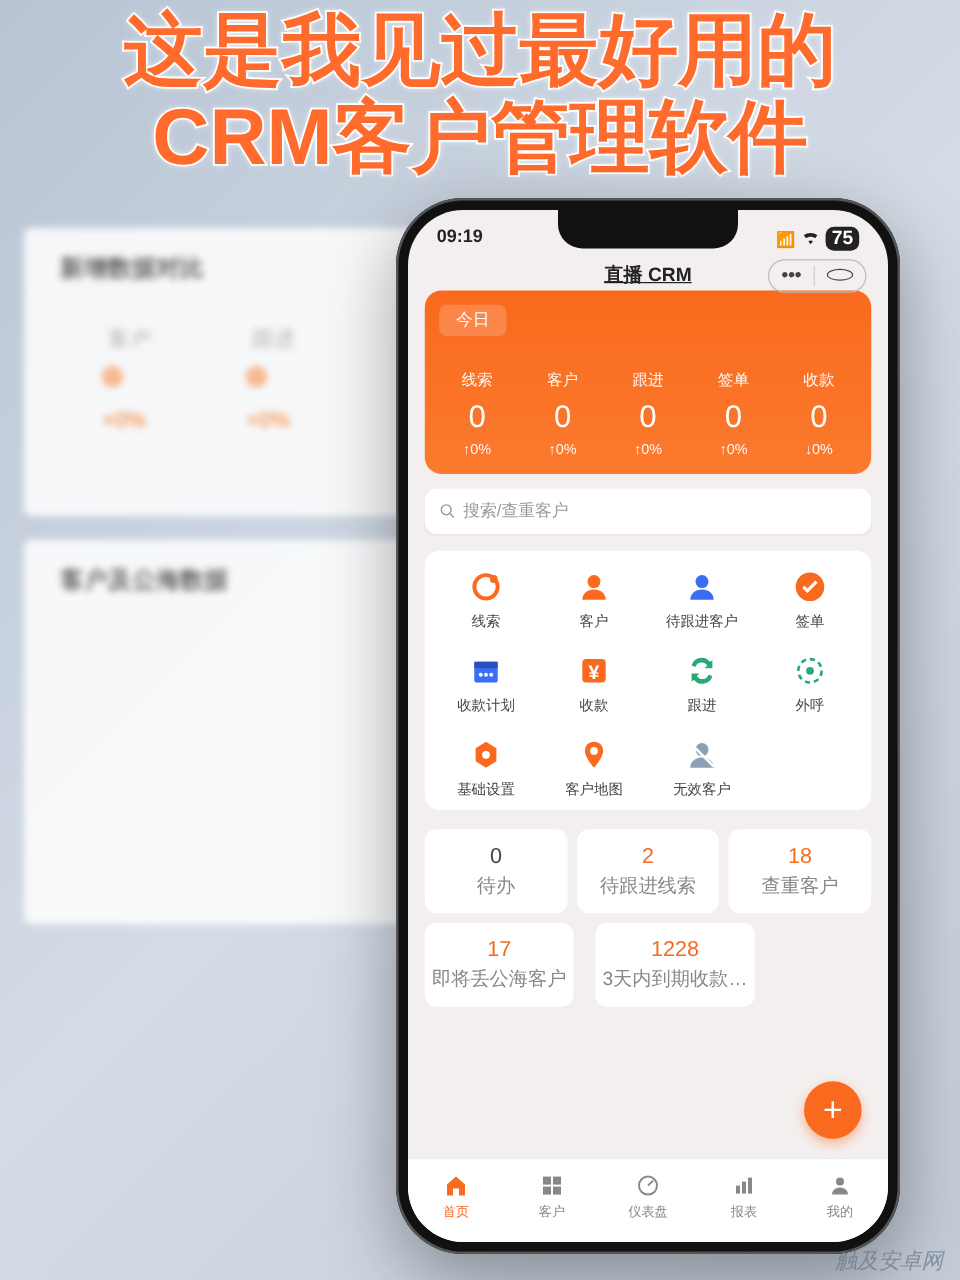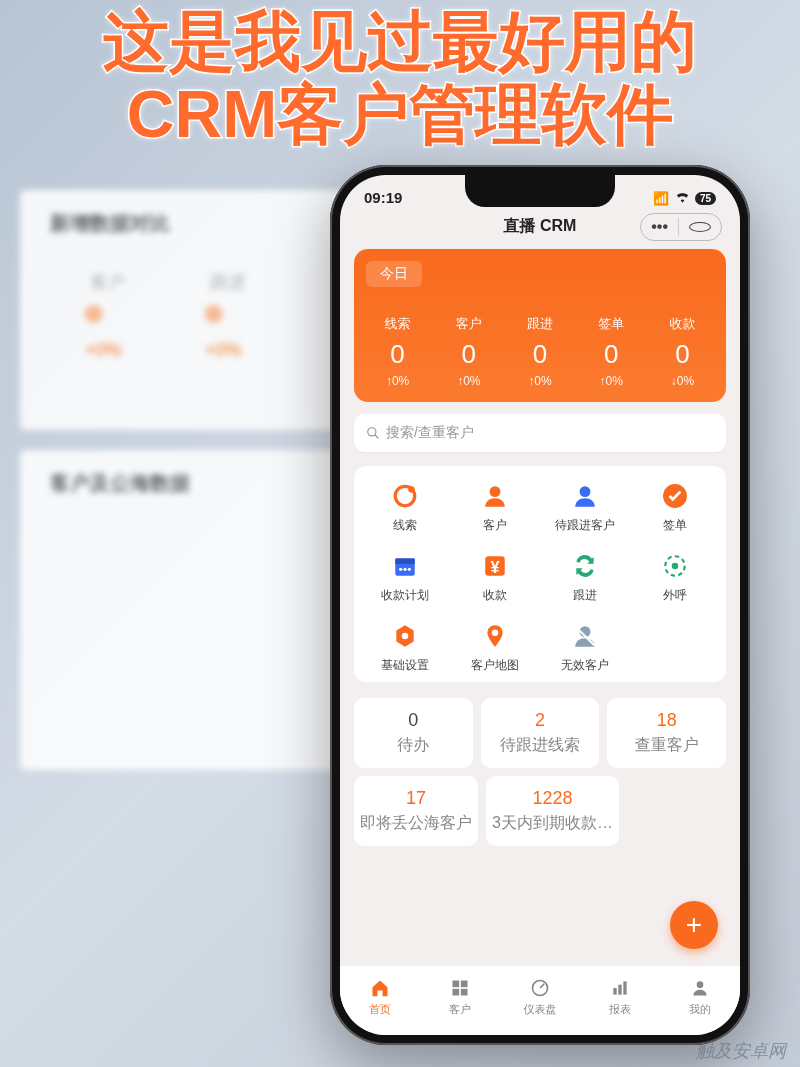--- a/index.html
+++ b/index.html
@@ -29,28 +29,28 @@
   }
   .screen {
     width:100%; height:100%; background:#f4efef; border-radius:46px;
     overflow:hidden; position:relative; display:flex; flex-direction:column;
   }
   .notch {
     position:absolute; top:0; left:50%; transform:translateX(-50%);
     width:150px; height:32px; background:#111; border-radius:0 0 20px 20px; z-index:50;
   }
   .status-bar {
-    display:flex; justify-content:space-between; align-items:flex-end;
+    display:flex; justify-content:space-between; align-items:flex-start;
     padding:14px 24px 4px; font-size:15px; font-weight:600; color:#222;
   }
   .status-right { display:flex; align-items:center; gap:5px; font-size:13px; }
-  .battery { background:#222; color:#fff; border-radius:7px; padding:1px 5px; font-size:10px; font-weight:700;}
+  .battery { background:#222; color:#fff; border-radius:7px; padding:1px 5px; font-size:16px; font-weight:700;}
   .title-row {
     display:flex; align-items:center; justify-content:center; position:relative;
-    padding:6px 16px 12px; font-size:16px; font-weight:600; color:#222;
+    padding:6px 16px 2px; font-size:16px; font-weight:600; color:#222;text-decoration:underline;
   }
   .title-actions { position:absolute; right:18px; display:flex; align-items:center; gap:0; }
   .pill { border:1.5px solid #bbb; border-radius:20px; height:28px; display:flex; align-items:center; overflow:hidden;}
   .pill span { padding:0 10px; color:#444; font-weight:700;}
   .pill .sep { border-left:1px solid #ccc; height:18px; padding:0; }
   .ring { width:10px; height:10px; border:1.5px solid #444; border-radius:50%; display:inline-block;}
   
   .today-card {
     margin:0 14px; background:linear-gradient(180deg,#f96a1e,#fb7a2e);
     border-radius:14px; color:#fff; padding:12px 8px 14px;
@@ -74,21 +74,21 @@
     display:grid; grid-template-columns:repeat(4,1fr); row-gap:16px;
   }
   .gi { display:flex; flex-direction:column; align-items:center; font-size:12px; color:#444; gap:5px;}
   .ico { width:32px; height:32px; border-radius:8px; display:flex; align-items:center; justify-content:center;}
   
   .tiles { margin:6px 14px 0; display:grid; grid-template-columns:repeat(3,1fr); gap:8px;}
   .tile { background:#fff; border-radius:10px; padding:12px 6px; text-align:center;}
   .tile .num { font-size:18px; font-weight:500;}
   .tile .cap { font-size:16px; color:#888; margin-top:4px; white-space:nowrap; overflow:hidden; text-overflow:ellipsis;}
   .num-dark { color:#444;} .num-red { color:#f96a1e;} .num-orange{color:#f96a1e;}
-  .tiles2 { margin:8px 14px 0; display:grid; grid-template-columns:1fr 1fr; gap:8px; width:calc(66.66% - 4px);}
+  .tiles2 { margin:8px 14px 0; display:grid; grid-template-columns:1fr 1fr; gap:18px; width:calc(66.66% - 4px);}
   
   .fab {
     position:absolute; right:22px; bottom:86px; width:48px; height:48px;
     background:#fa6a1e; border-radius:50%; color:#fff; display:flex;
     align-items:center; justify-content:center; font-size:28px; box-shadow:0 4px 10px rgba(250,106,30,.45);
   }
   
   .tabbar {
     position:absolute; bottom:0; left:0; right:0; height:70px; background:#fff;
     display:flex; border-top:1px solid #eee; padding-bottom:8px;

